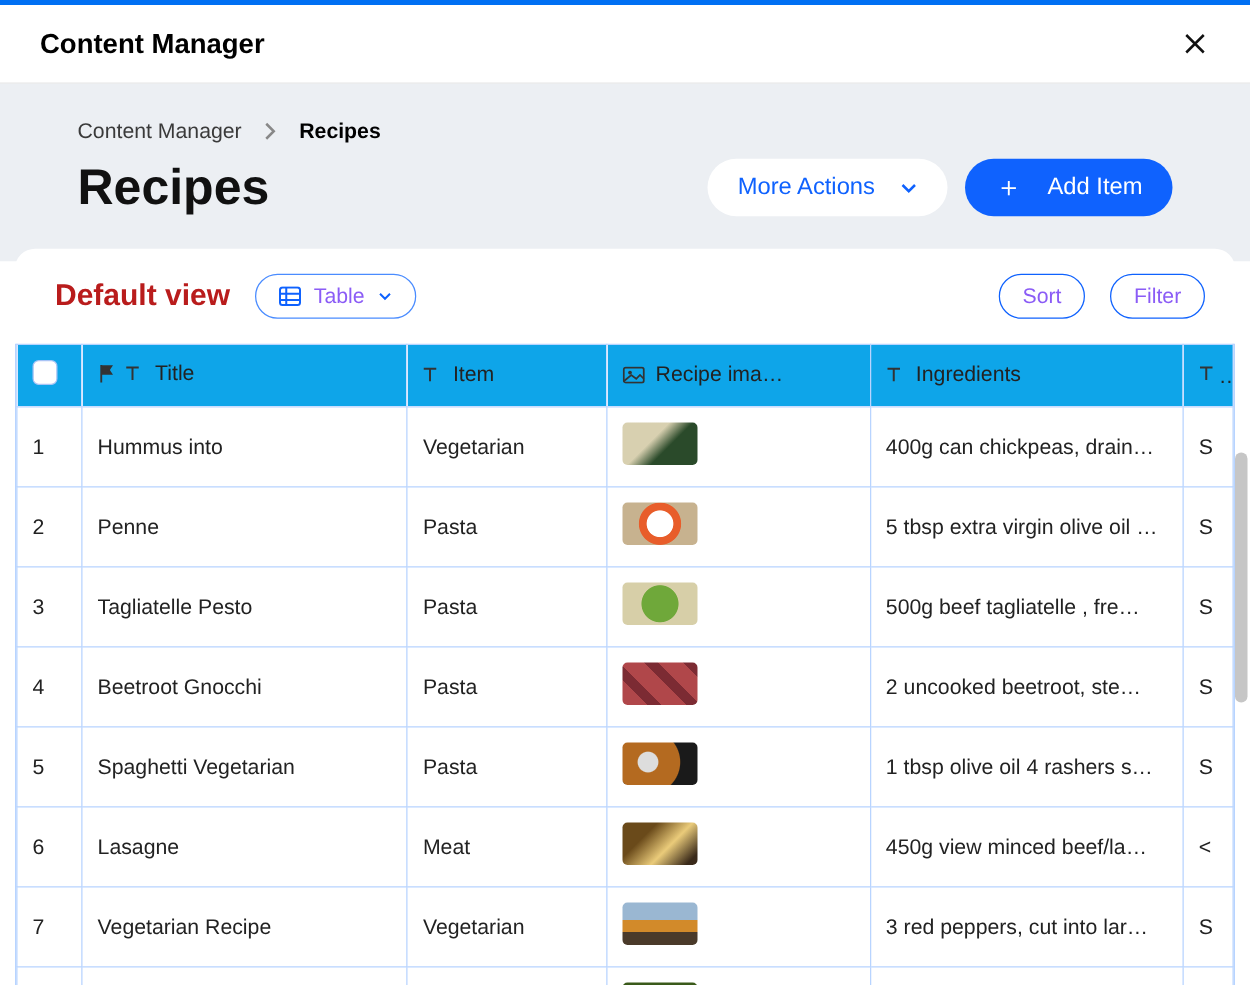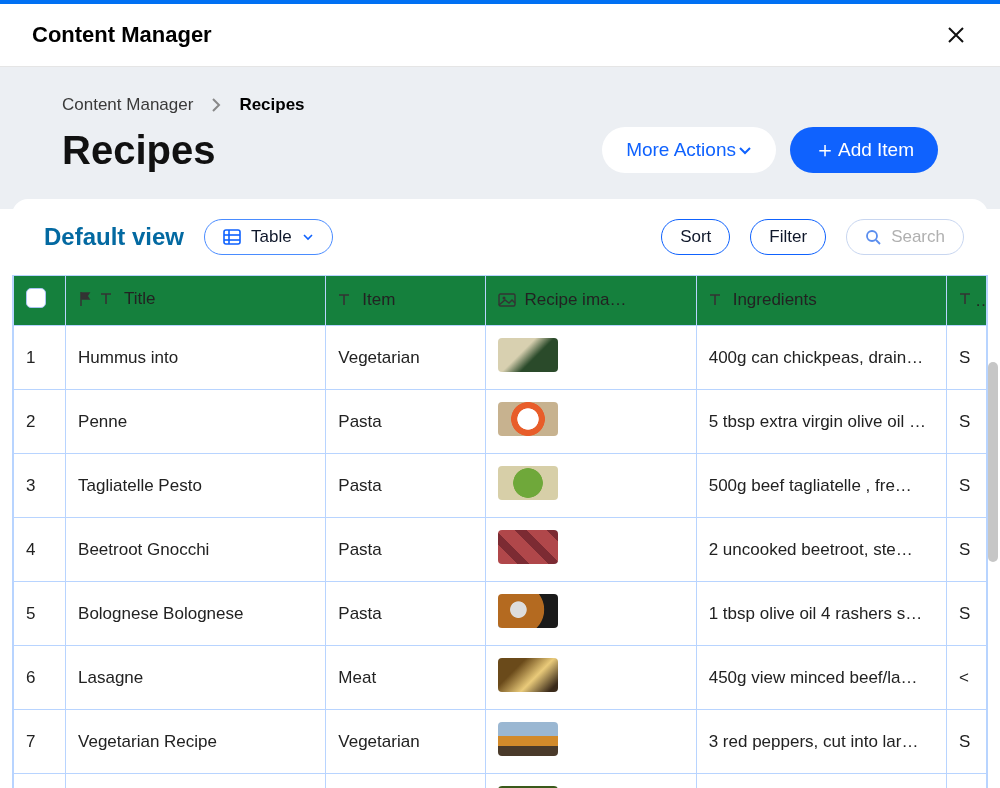--- a/index.html
+++ b/index.html
@@ -52,21 +52,21 @@
   .page-actions { display: flex; gap: 14px; }
   .btn {
     border-radius: 999px;
     padding: 12px 24px;
     font-size: 19px;
     font-weight: 500;
     border: none;
     cursor: pointer;
     display: inline-flex;
     align-items: center;
-    gap: 2px;
+    gap: 20px;
     text-align: center;
   }
   .btn-secondary {
     background: #fff;
     color: #0f62fe;
   }
   .btn-primary {
     background: #0f62fe;
     color: #fff;
   }
@@ -79,29 +79,29 @@
     display: flex;
     align-items: center;
     gap: 20px;
     position: relative;
     margin: 0 12px;
     margin-top: -10px;
   }
   .view-title {
     font-size: 24px;
     font-weight: 700;
-    color: #0369a1;
+    color: #b91c1c;
     margin-left: 8px;
   }
   .pill {
     border: 1.5px solid #4a8cff;
     border-radius: 999px;
     padding: 7px 18px;
     font-size: 17px;
-    color: #0f172a;
+    color: #8b5cf6;
     background: #fff;
     cursor: pointer;
     display: inline-flex;
     align-items: center;
     gap: 10px;
     white-space: nowrap;
   }
   .pill-outline {
     border: 1.5px solid #0f62fe;
   }
@@ -131,21 +131,21 @@
     border: 1px solid #b8d4ff;
     padding: 12px 12px;
     text-align: left;
     font-size: 17px;
     color: #222;
     white-space: nowrap;
     overflow: hidden;
     text-overflow: ellipsis;
   }
   .table th {
-    background: #15803d;
+    background: #0ea5e9;
     font-weight: 500;
     color: #222;
   }
   .col-num { width: 48px; text-align: center; font-size: 15px; color:#444;}
   .col-check { width: 52px; text-align: center; }
   .col-title { width: 260px; }
   .col-type { width: 160px; }
   .col-image { width: 210px; }
   .col-ing { width: 250px; }
   .col-last { width: 40px; }
@@ -230,27 +230,20 @@
         <path d="M2 4 L6 8 L10 4" stroke="#0f62fe" stroke-width="1.6" fill="none"></path>
       </svg>
   </div>
   <div class="spacer"></div>
   <div class="pill pill-outline">
     <span>Sort</span>
   </div>
   <div class="pill pill-outline">
     <span>Filter</span>
   </div>
-  <div class="pill search-pill">
-    <svg class="search-icon" width="16" height="16" viewBox="0 0 16 16">
-        <circle cx="7" cy="7" r="5" stroke="#5a8dee" stroke-width="1.8" fill="none"></circle>
-        <line x1="11" y1="11" x2="15" y2="15" stroke="#5a8dee" stroke-width="1.8"></line>
-      </svg>
-    <span style="color:#b0b0b0;">Search</span>
-  </div>
 </div>
 
 <div class="table-wrap">
   <table class="table">
     <colgroup>
       <col class="col-check">
         <col class="col-title">
         <col class="col-type">
         <col class="col-image">
         <col class="col-ing">
@@ -333,21 +326,21 @@
         <tr>
           <td class="col-num">4</td>
           <td>Beetroot Gnocchi</td>
           <td>Pasta</td>
           <td><span class="img-thumb thumb-4"></span></td>
           <td>2 uncooked beetroot, ste…</td>
           <td>S</td>
         </tr>
         <tr>
           <td class="col-num">5</td>
-          <td>Bolognese Bolognese</td>
+          <td>Spaghetti Vegetarian</td>
           <td>Pasta</td>
           <td><span class="img-thumb thumb-5"></span></td>
           <td>1 tbsp olive oil 4 rashers s…</td>
           <td>S</td>
         </tr>
         <tr>
           <td class="col-num">6</td>
           <td>Lasagne</td>
           <td>Meat</td>
           <td><span class="img-thumb thumb-6"></span></td>

